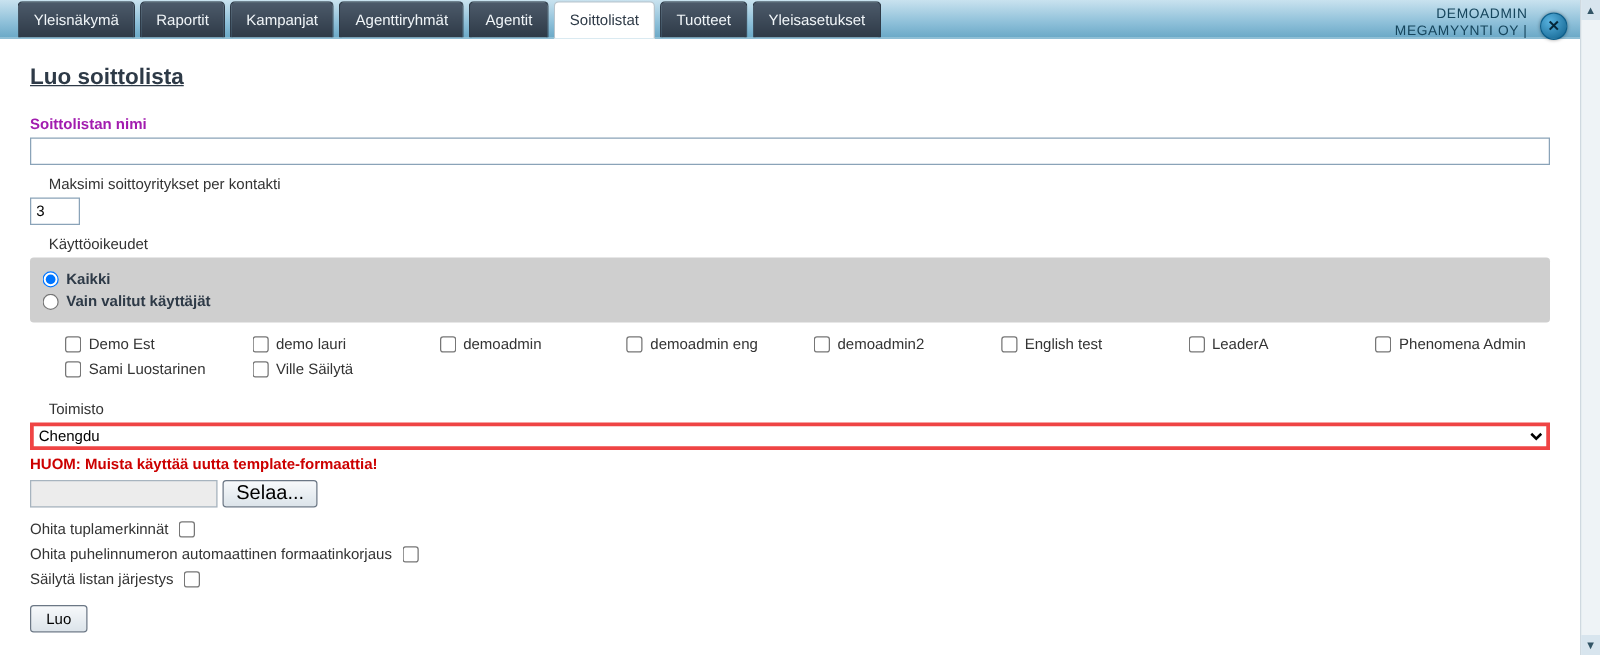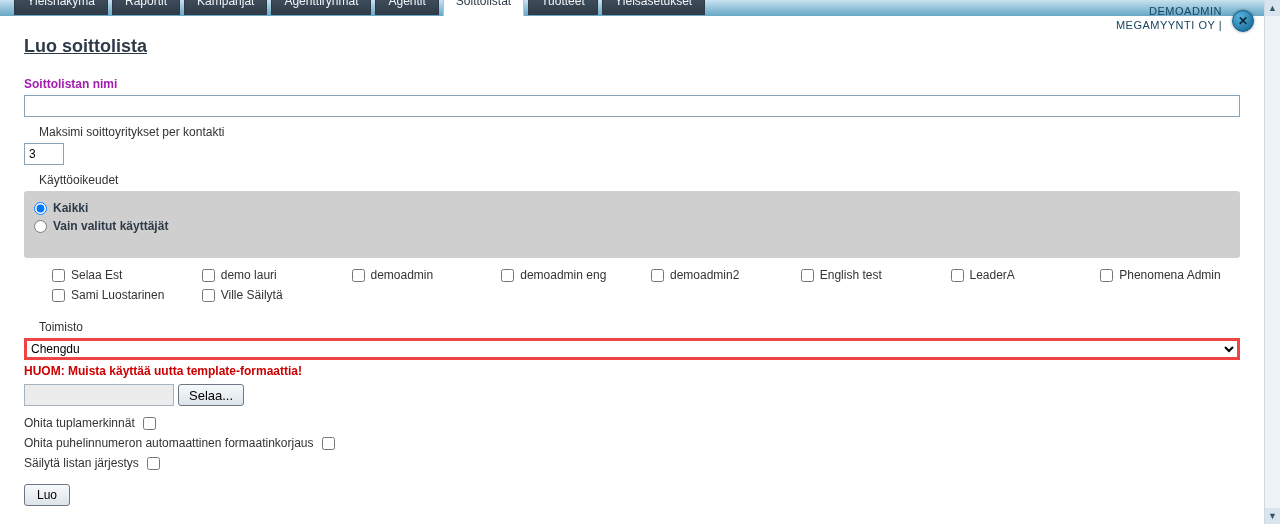--- a/index.html
+++ b/index.html
@@ -138,21 +138,21 @@
     border: 1px solid #8aa3b8;
     height: 22px;
     background: #fff;
   }
   .text-input.full { width: 100%; }
   .text-input.small { width: 40px; }
 
   .perm-box {
     background: #cfcfcf;
     border-radius: 3px;
-    padding: 6px 10px 21px 10px;
+    padding: 6px 10px 6px 10px;
     margin-bottom: 6px;
   }
   .radio-row {
     display: flex;
     align-items: center;
     gap: 6px;
     margin: 4px 0;
     color: #2e3a47;
     font-weight: bold;
     font-size: 12px;
@@ -198,21 +198,21 @@
   }
   .file-display {
     width: 150px;
     height: 22px;
     border: 1px solid #a7b4bf;
     background: #ececec;
   }
   .browse-btn {
     height: 22px;
     padding: 0 10px;
-    font-size: 13px;
+    font-size: 16px;
     border: 1px solid #6b7785;
     background: linear-gradient(#f7f9fb, #dce4ea);
     border-radius: 3px;
     cursor: pointer;
   }
 
   .check-line {
     display: flex;
     align-items: center;
     gap: 8px;
@@ -275,21 +275,21 @@
         </label>
         <label class="radio-row">
           <input type="radio" name="perm" style="">
           <span>Vain valitut käyttäjät</span>
         </label>
       </div>
 
       <div class="user-grid" id="user-grid">
           <label class="user-cell">
             <input type="checkbox" style="">
-            <span>Selaa Est</span>
+            <span>Demo Est</span>
           </label>
           <label class="user-cell">
             <input type="checkbox" style="">
             <span>demo lauri</span>
           </label>
           <label class="user-cell">
             <input type="checkbox" style="">
             <span>demoadmin</span>
           </label>
           <label class="user-cell">

